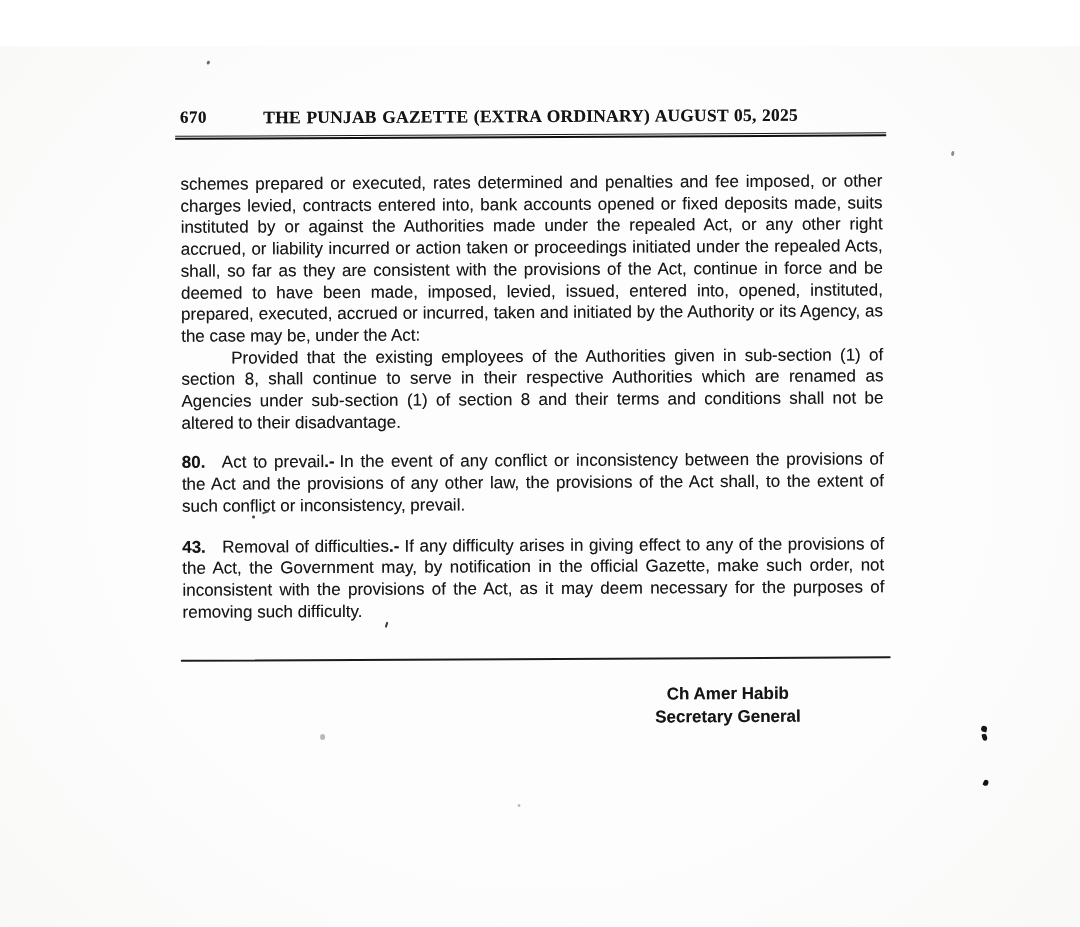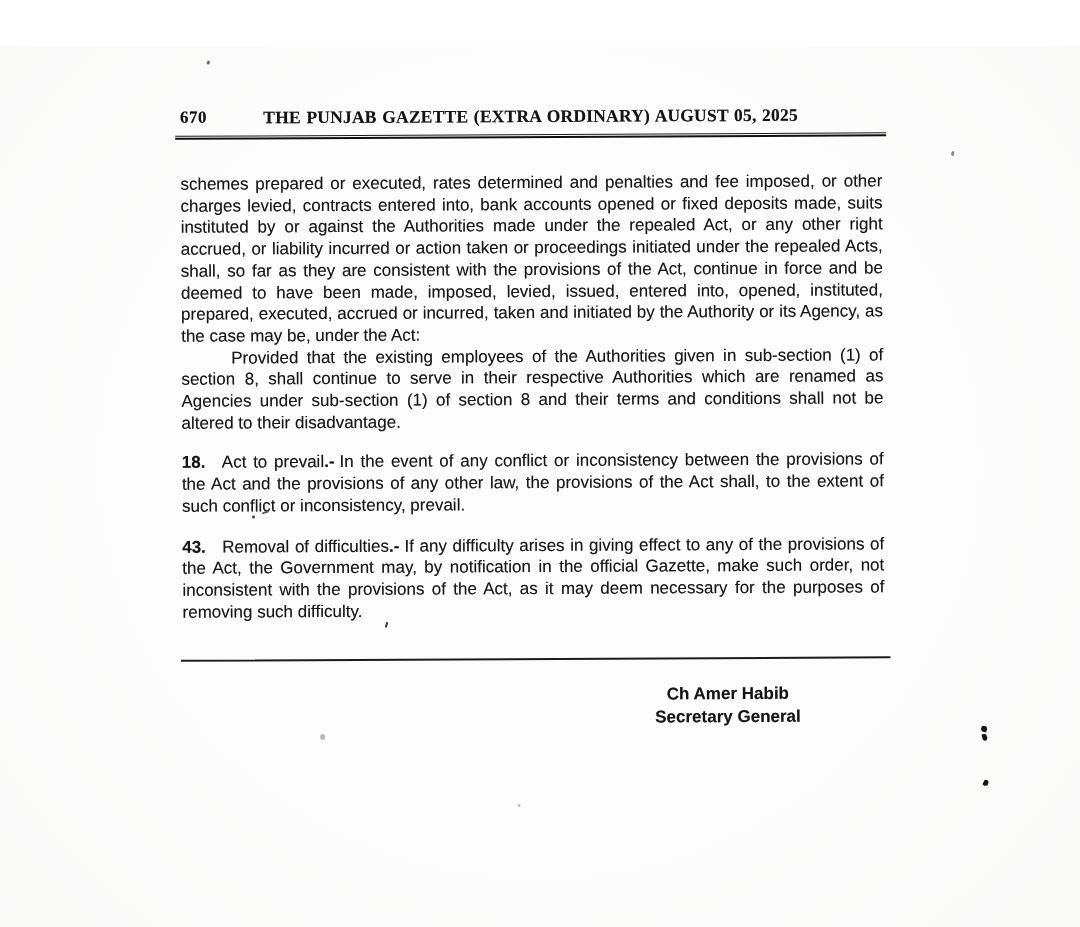--- a/index.html
+++ b/index.html
@@ -134,21 +134,21 @@
     <div class="header-band">
       <span class="page-number">670</span>
       <span class="header-title">THE PUNJAB GAZETTE (EXTRA ORDINARY) AUGUST 05, 2025</span>
     </div>
     <div class="header-rule"></div>
 
     <div class="body-text">
       <p class="continuation">schemes prepared or executed, rates determined and penalties and fee imposed, or other charges levied, contracts entered into, bank accounts opened or fixed deposits made, suits instituted by or against the Authorities made under the repealed Act, or any other right accrued, or liability incurred or action taken or proceedings initiated under the repealed Acts, shall, so far as they are consistent with the provisions of the Act, continue in force and be deemed to have been made, imposed, levied, issued, entered into, opened, instituted, prepared, executed, accrued or incurred, taken and initiated by the Authority or its Agency, as the case may be, under the Act:</p>
       <p class="proviso">Provided that the existing employees of the Authorities given in sub-section (1) of section 8, shall continue to serve in their respective Authorities which are renamed as Agencies under sub-section (1) of section 8 and their terms and conditions shall not be altered to their disadvantage.</p>
 
-      <p class="section-42"><span class="sec-num">18.</span><span class="sec-head">Act to prevail</span><span class="sec-sep">.-</span><span class="sec-text">In the event of any conflict or inconsistency between the provisions of the Act and the provisions of any other law, the provisions of the Act shall, to the extent of such conflict or inconsistency, prevail.</span></p>
+      <p class="section-42"><span class="sec-num">80.</span><span class="sec-head">Act to prevail</span><span class="sec-sep">.-</span><span class="sec-text">In the event of any conflict or inconsistency between the provisions of the Act and the provisions of any other law, the provisions of the Act shall, to the extent of such conflict or inconsistency, prevail.</span></p>
 
       <p class="section-43"><span class="sec-num">43.</span><span class="sec-head">Removal of difficulties</span><span class="sec-sep">.-</span><span class="sec-text">If any difficulty arises in giving effect to any of the provisions of the Act, the Government may, by notification in the official Gazette, make such order, not inconsistent with the provisions of the Act, as it may deem necessary for the purposes of removing such difficulty.</span></p>
     </div>
 
     <div class="divider-rule"></div>
 
     <div class="signature-block">
       <div>Ch Amer Habib</div>
       <div>Secretary General</div>
     </div>

